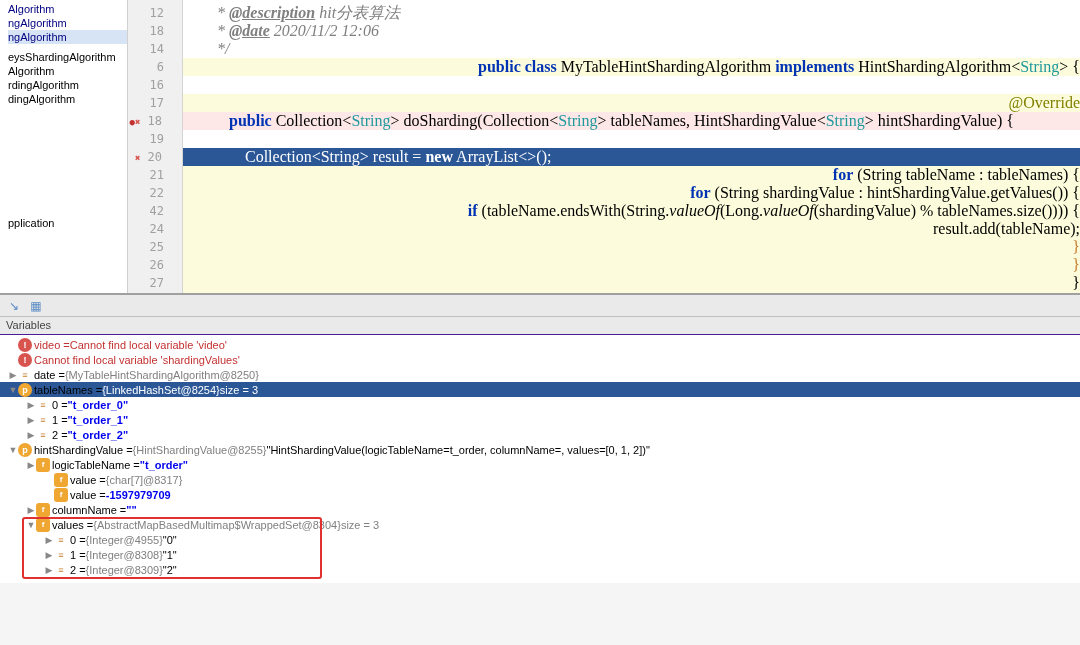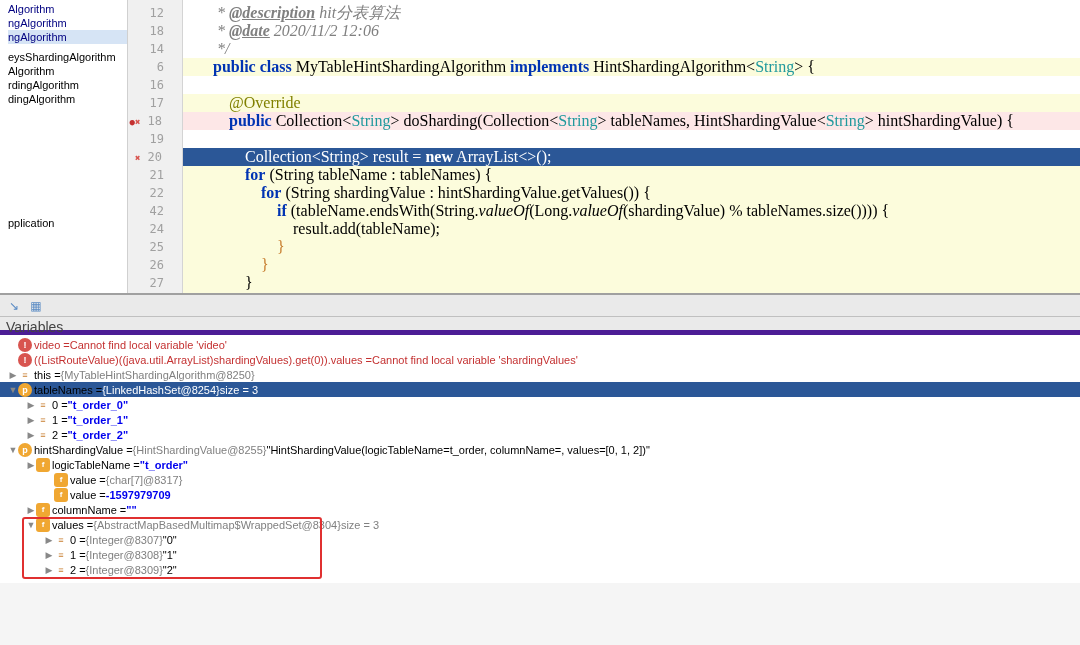--- a/index.html
+++ b/index.html
@@ -8,34 +8,34 @@
 .project-tree { width: 128px; background: #fff; border-right: 1px solid #d0d0d0; overflow: hidden; font-size: 11px; color: #000; padding-left: 8px; padding-top: 2px; }
 .project-tree .tree-item { padding: 1px 0; white-space: nowrap; color: #000; }
 .project-tree .tree-item.blue { color: #000080; font-style: normal; }
 .project-tree .tree-item.selected { background: #d6e4f5; color: #000080; }
 .project-tree .gap { height: 110px; }
 .editor { flex: 1; display: flex; background: #fff; overflow: hidden; }
 .gutter { width: 55px; background: #f0f0f0; border-right: 1px solid #d4d4d4; text-align: right; color: #a0a0a0; font-family: 'Consolas', monospace; font-size: 12px; line-height: 18px; padding-right: 18px; padding-top: 4px; position: relative; }
 .gutter .ln { height: 18px; }
 .code { flex: 1; font-family: Liberation Serif, serif; font-size: 16px; line-height: 18px; white-space: pre; color: #000; position: relative; padding-top: 4px; }
 .code-line { height: 18px; padding-left: 14px; position: relative; }
-.code-line.bg-yellow { background: #fcfcdc; }
+.code-line.bg-yellow { background: #fcfcdc; text-align: right; }
 .code-line.bg-sel { background: #2b5797; color: #fff; }
 .code-line.bg-sel .kw, .code-line.bg-sel .type, .code-line.bg-sel .str, .code-line.bg-sel .paren { color: #fff; }
 .code-line.bg-pink { background: #fde7e7; }
 .code .kw { color: #0033b3; font-weight: bold; }
 .code .doc { color: #808080; font-style: italic; }
 .code .docTag { color: #808080; font-style: italic; font-weight: bold; text-decoration: underline; }
 .code .ann { color: #808000; }
 .code .generic { color: #20999d; }
 .code .static { font-style: italic; }
 .bottom-pane { border-top: 2px solid #a0a0a0; background: #fff; height: 290px; }
 .debug-toolbar { height: 22px; background: #eaeaea; border-bottom: 1px solid #c0c0c0; padding: 2px 6px; display: flex; gap: 6px; align-items: center; }
 .debug-toolbar .tb-icon { width: 16px; height: 16px; display: inline-flex; align-items: center; justify-content: center; color: #5a8bc4; font-size: 12px; }
-.vars-header { height: 18px; background: #eaeaea; border-bottom: 5px solid #4c1d95; padding: 2px 6px; font-size: 14px; color: #444; }
+.vars-header { height: 18px; background: #eaeaea; border-bottom: 1px solid #4c1d95; padding: 2px 6px; font-size: 11px; color: #444; }
 .vars-tree { font-size: 11px; padding: 2px 0; position: relative; }
 .var-row { display: flex; align-items: center; height: 15px; padding-left: 4px; white-space: nowrap; }
 .var-row.selished { background: #2b5797; color: #fff; }
 .var-row.selished .v-gray, .var-row.selished .v-blue, .var-row.selished .v-red { color: #fff; }
 .expander { width: 10px; text-align: center; color: #888; font-size: 9px; display: inline-block; }
 .v-icon { width: 14px; height: 14px; display: inline-flex; align-items: center; justify-content: center; margin-right: 2px; font-size: 9px; }
 .v-icon.err { background: #d8544f; color: #fff; border-radius: 50%; font-weight: bold; }
 .v-icon.p { background: #f0a732; color: #fff; border-radius: 50%; font-weight: bold; }
 .v-icon.f { background: #f0a732; color: #fff; border-radius: 3px; font-weight: bold; font-size: 8px; }
 .v-icon.eq { color: #c77d2e; font-weight: bold; }
@@ -100,28 +100,27 @@
         <span class="indent" style="width: 4px;"></span>
         <span class="expander"></span>
         <span class="v-icon err">!</span>
         <span class="v-red">video = </span>
         <span class="v-red">Cannot find local variable 'video'</span>
       </div>
       <div class="var-row">
         <span class="indent" style="width: 4px;"></span>
         <span class="expander"></span>
         <span class="v-icon err">!</span>
-        <span class="v-red">((ListRouteValue)((java.util.ArrayList)shardingValues).get(0)).values = </span>
         <span class="v-red">Cannot find local variable 'shardingValues'</span>
       </div>
       <div class="var-row">
         <span class="indent" style="width: 4px;"></span>
         <span class="expander">▶</span>
         <span class="v-icon eq">≡</span>
-        <span class="v-black">this = </span>
+        <span class="v-black">date = </span>
         <span class="v-gray">{MyTableHintShardingAlgorithm@8250}</span>
       </div>
       <div class="var-row selished">
         <span class="indent" style="width: 4px;"></span>
         <span class="expander">▼</span>
         <span class="v-icon p">p</span>
         <span class="v-black">tableNames = </span>
         <span class="v-gray">{LinkedHashSet@8254}</span>
         <span class="v-gray">  size = 3</span>
       </div>
@@ -188,21 +187,21 @@
         <span class="v-icon f">f</span>
         <span class="v-black">values = </span>
         <span class="v-gray">{AbstractMapBasedMultimap$WrappedSet@8304}</span>
         <span class="v-gray">  size = 3</span>
       </div>
       <div class="var-row">
         <span class="indent" style="width: 40px;"></span>
         <span class="expander">▶</span>
         <span class="v-icon eq">≡</span>
         <span class="v-black">0 = </span>
-        <span class="v-gray">{Integer@8307}</span>
+        <span class="v-gray">{Integer@4955}</span>
         <span class="v-black"> "0"</span>
       </div>
       <div class="var-row">
         <span class="indent" style="width: 40px;"></span>
         <span class="expander">▶</span>
         <span class="v-icon eq">≡</span>
         <span class="v-black">1 = </span>
         <span class="v-gray">{Integer@8308}</span>
         <span class="v-black"> "1"</span>
       </div>

